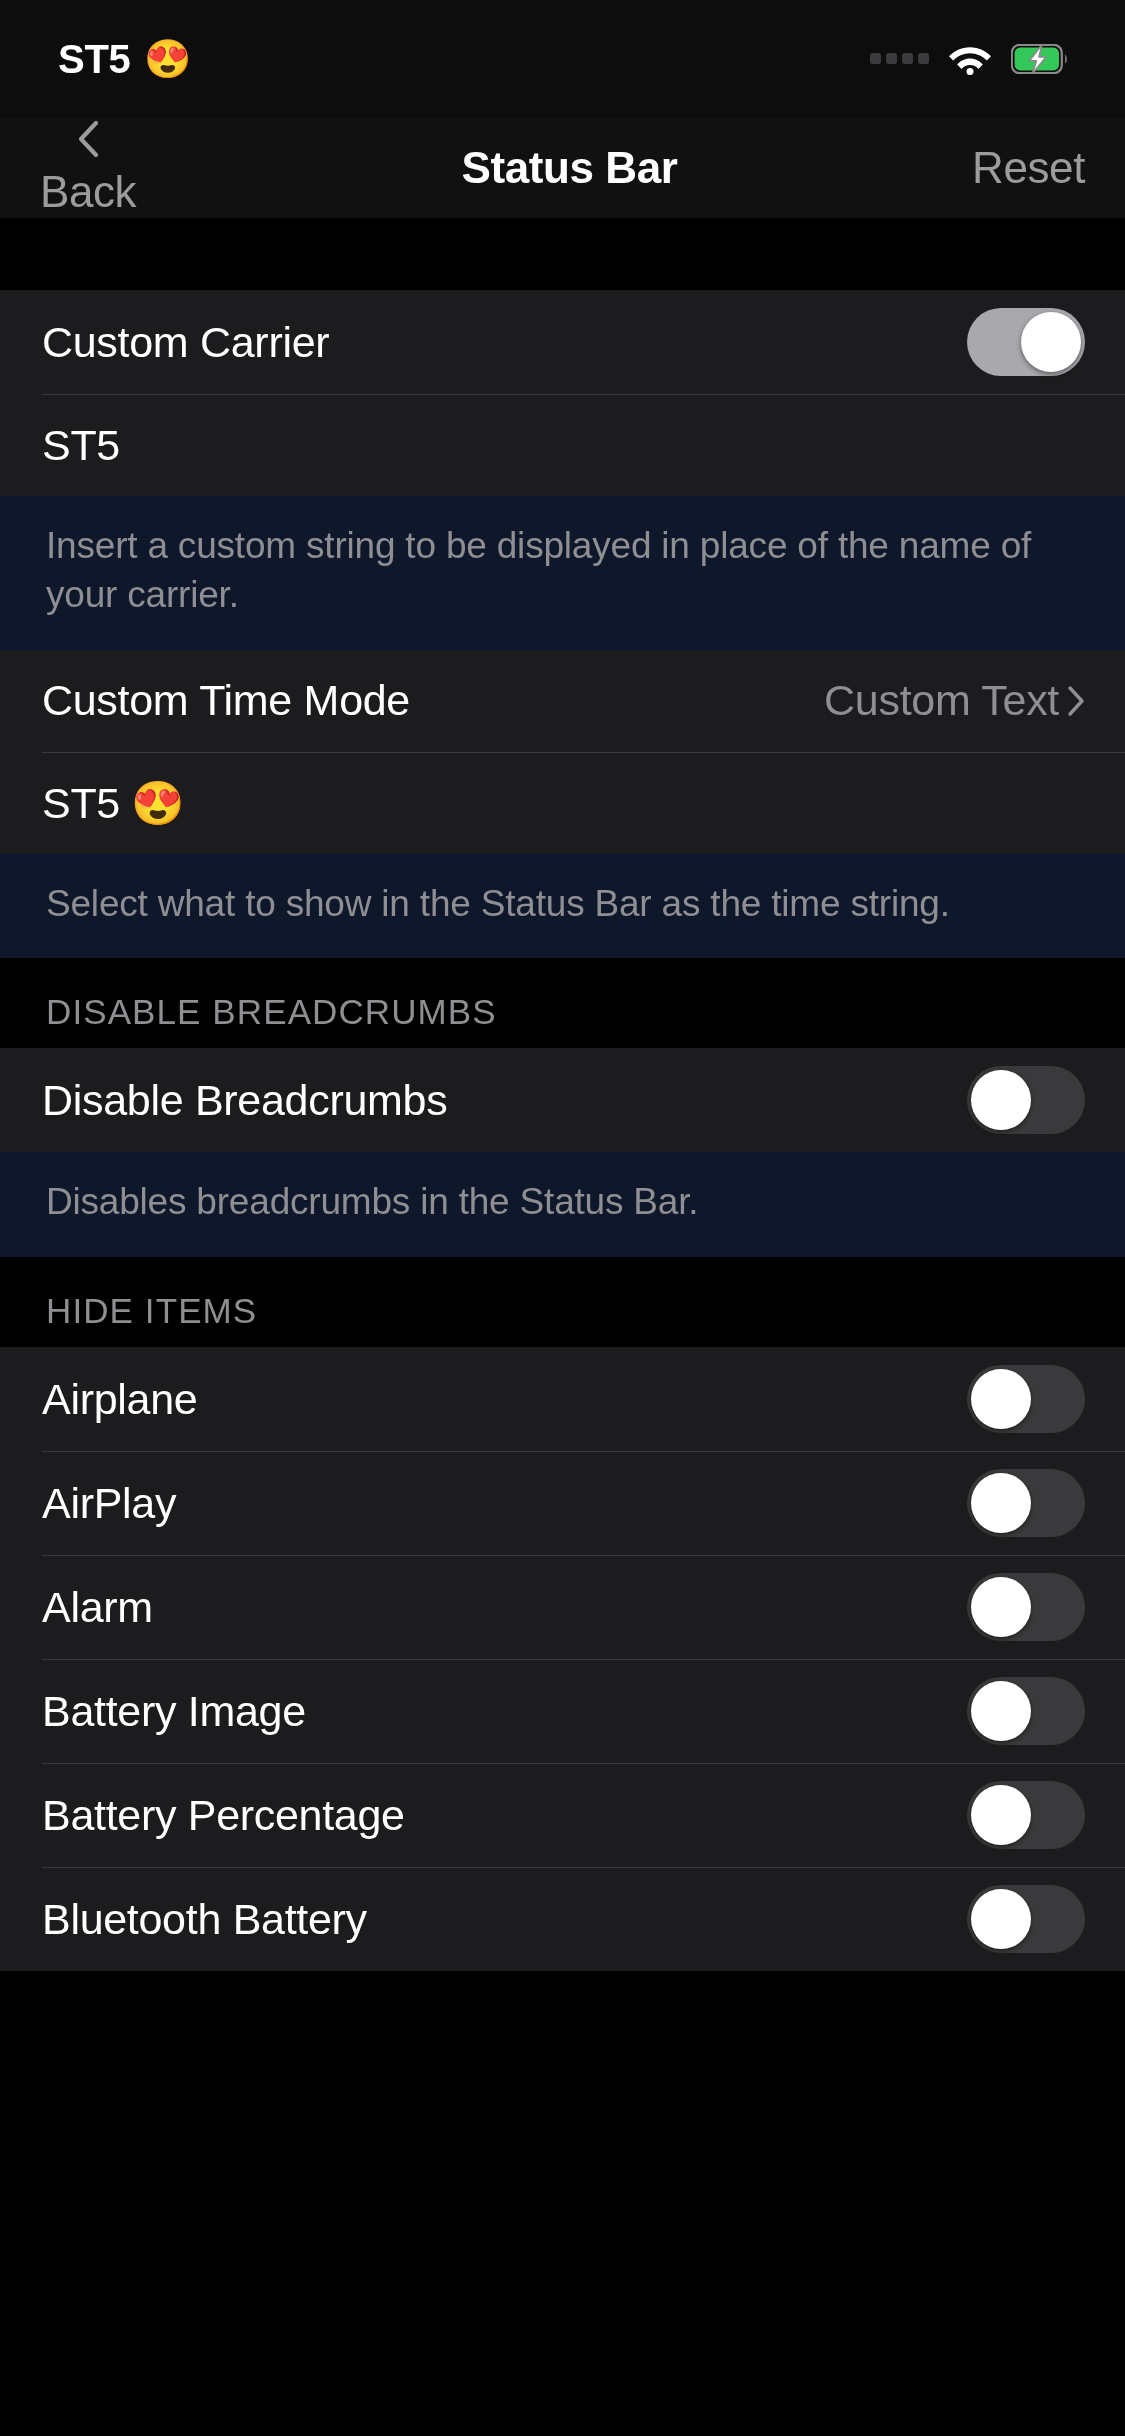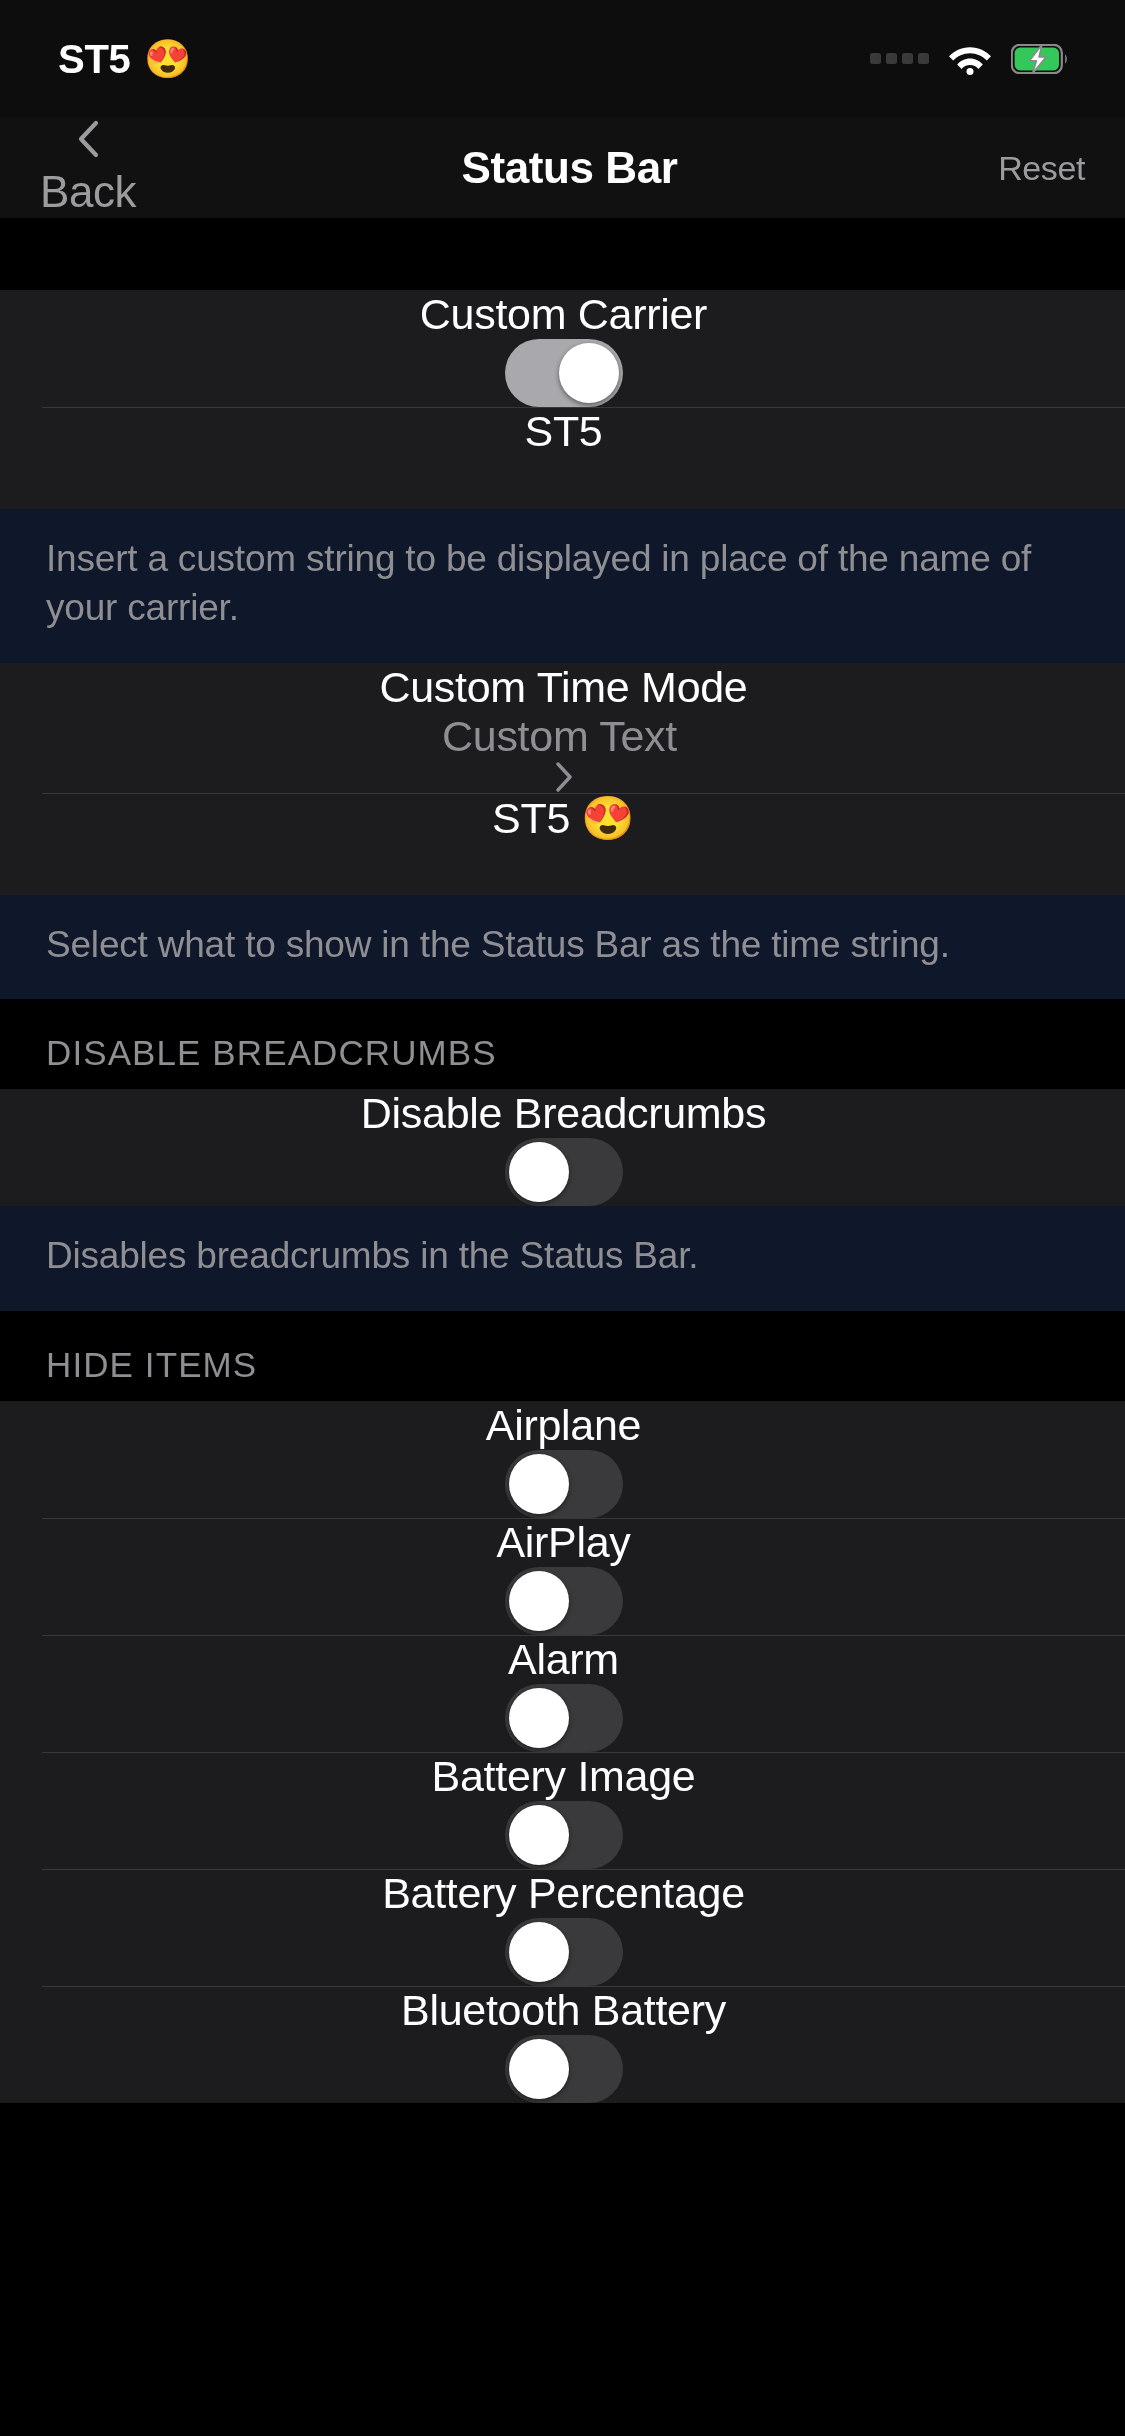--- a/index.html
+++ b/index.html
@@ -34,28 +34,28 @@
     padding:0 40px;
   }
   .nav-back { display:flex; align-items:center; gap:8px; cursor:pointer;flex-direction:column; }
   .chev-back { width:24px; height:40px; display:block; }
   .nav-back-label { color:#9c9c9f; font-size:44px; letter-spacing:-0.4px; }
   .nav-title {
     position:absolute; left:14px; right:0; text-align:center;
     color:#ffffff; font-size:44px; font-weight:700; letter-spacing:-0.4px;
     pointer-events:none;
   }
-  .nav-reset { margin-left:auto; color:#9c9c9f; font-size:34px; letter-spacing:-0.4px; cursor:pointer; z-index:2; }
+  .nav-reset { margin-left:auto; color:#9c9c9f; font-size:44px; letter-spacing:-0.4px; cursor:pointer; z-index:2; }
 
   
   .gap { background:#000; }
   .group { background:#1c1c1e; }
   .row {
     position:relative; display:flex; align-items:center;
-    padding:0 40px 0 42px; min-height:100px; background:#1c1c1e;flex-direction:column;
+    padding:0 40px 0 42px; min-height:100px; background:#1c1c1e;
   }
   .row + .row::before {
     content:""; position:absolute; left:42px; right:0; top:0; height:1px; background:#38383a;
   }
   .row-label { color:#ffffff; font-size:43px; letter-spacing:-0.3px; flex:1; }
   .row-value { color:#8e8e93; font-size:43px; letter-spacing:-0.3px; margin-right:8px; }
   .chev-right { width:18px; height:32px; display:block; flex:0 0 auto; }
   .textfield { color:#ffffff; font-size:43px; letter-spacing:-0.3px; }
 
   .row-toggle { min-height:104px; }

